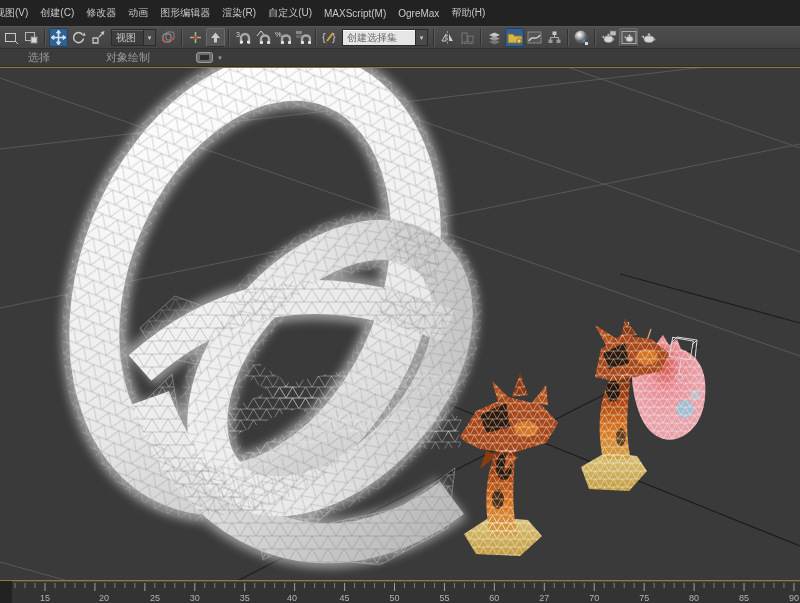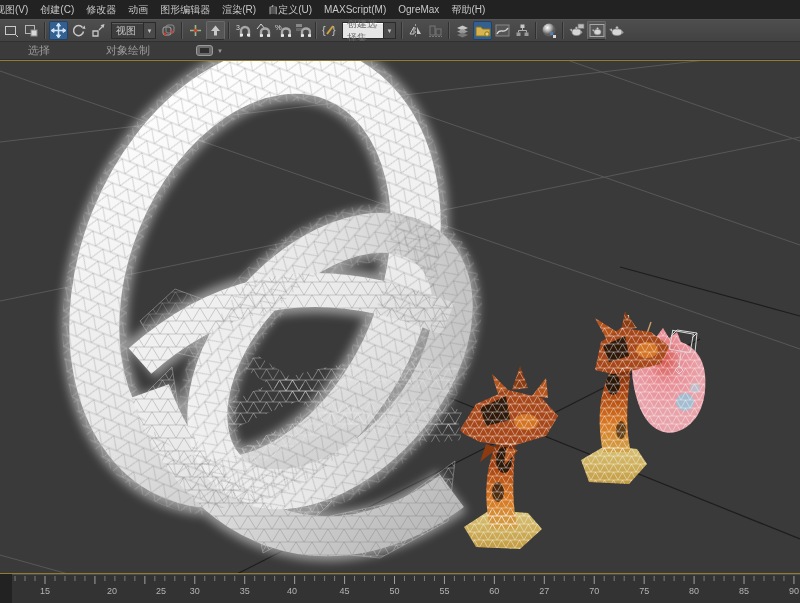--- a/index.html
+++ b/index.html
@@ -5,21 +5,21 @@
   :root{
     --menu-bg:#222222; --menu-text:#c8c8c8;
     --toolbar-bg:#474747; --ribbon-bg:#3b3b3b;
     --viewport-bg:#3a3a3a; --viewport-border:#8f7d33;
     --accent-blue:#33608e; --track-bg:#333333; --status-bg:#2b2b2b;
     --icon-gray:#c0c0c0;
   }
   *{margin:0;padding:0;box-sizing:border-box;}
   html,body{width:800px;height:603px;overflow:hidden;background:#222;
     font-family:"Liberation Sans","DejaVu Sans",sans-serif;-webkit-font-smoothing:antialiased;}
-  .menubar{height:19px;background:var(--menu-bg);display:flex;align-items:center;
+  .menubar{height:26px;background:var(--menu-bg);display:flex;align-items:center;
     font-size:10px;color:var(--menu-text);white-space:nowrap;overflow:hidden;}
   .menu-item{padding:0 6px;cursor:default;}
   .menu-item.clipped{margin-left:-11px;}
   .toolbar{height:23px;background:linear-gradient(#4e4e4e,#424242);
     border-top:1px solid #555;border-bottom:1px solid #303030;
     display:flex;align-items:center;padding:0 2px;gap:1px;overflow:hidden;}
   .tb{width:19px;height:19px;display:flex;align-items:center;justify-content:center;
     border-radius:2px;flex:0 0 auto;position:relative;}
   .tb.active{background:var(--accent-blue);border:1px solid #20426a;}
   .tb.raised{background:#565656;border:1px solid #6a6a6a;border-bottom-color:#2e2e2e;}
@@ -153,21 +153,21 @@
   </span>
   <span class="sep"></span>
   <span class="tb">
     <svg width="16" height="15">
       <text x="0" y="11" font-size="11" fill="#c6c6c6">{</text>
         <text x="10" y="11" font-size="11" fill="#c6c6c6">}</text>
       <path d="M5,11 L11,3" stroke="#d2a13a" stroke-width="2"></path>
     </svg>
   </span>
   <span class="combo light">
-    <span class="val" style="width:40px">创建选择集</span>
+    <span class="val" style="width:72px">创建选择集</span>
     <span class="arrow">▼</span>
   </span>
   <span class="sep"></span>
   <span class="tb">
     <svg width="15" height="15">
       <path d="M7.5,1 V14" stroke="#9a9a9a" stroke-dasharray="2,1.5"></path>
       <path d="M6,4 L2,11 H6 Z" fill="none" stroke="#c9c9c9"></path>
       <path d="M9,4 L13,11 H9 Z" fill="#c9c9c9"></path>
     </svg>
   </span>
@@ -473,22 +473,22 @@
       <line x1="732.0200000000001" x2="732.0200000000001" y1="1" y2="9" stroke="#a0a0a0"></line>
       <line x1="742.0060000000001" x2="742.0060000000001" y1="1" y2="6" stroke="#7e7e7e"></line>
       <line x1="751.9920000000001" x2="751.9920000000001" y1="1" y2="6" stroke="#7e7e7e"></line>
       <line x1="761.9780000000001" x2="761.9780000000001" y1="1" y2="6" stroke="#7e7e7e"></line>
       <line x1="771.964" x2="771.964" y1="1" y2="6" stroke="#7e7e7e"></line>
       <line x1="781.95" x2="781.95" y1="1" y2="9" stroke="#a0a0a0"></line>
       <line x1="791.936" x2="791.936" y1="1" y2="6" stroke="#7e7e7e"></line>
     </svg>
   <div id="labels">
       <span class="frame-label" style="left: 33px;">15</span>
-      <span class="frame-label" style="left: 100px;">20</span>
-      <span class="frame-label" style="left: 149px;">25</span>
+      <span class="frame-label" style="left: 92px;">20</span>
+      <span class="frame-label" style="left: 143px;">25</span>
       <span class="frame-label" style="left: 182.79px;">30</span>
       <span class="frame-label" style="left: 232.72px;">35</span>
       <span class="frame-label" style="left: 280px;">40</span>
       <span class="frame-label" style="left: 332.58px;">45</span>
       <span class="frame-label" style="left: 382.51px;">50</span>
       <span class="frame-label" style="left: 432.44px;">55</span>
       <span class="frame-label" style="left: 482.37px;">60</span>
       <span class="frame-label" style="left: 532.3px;">27</span>
       <span class="frame-label" style="left: 582.23px;">70</span>
       <span class="frame-label" style="left: 632.16px;">75</span>

